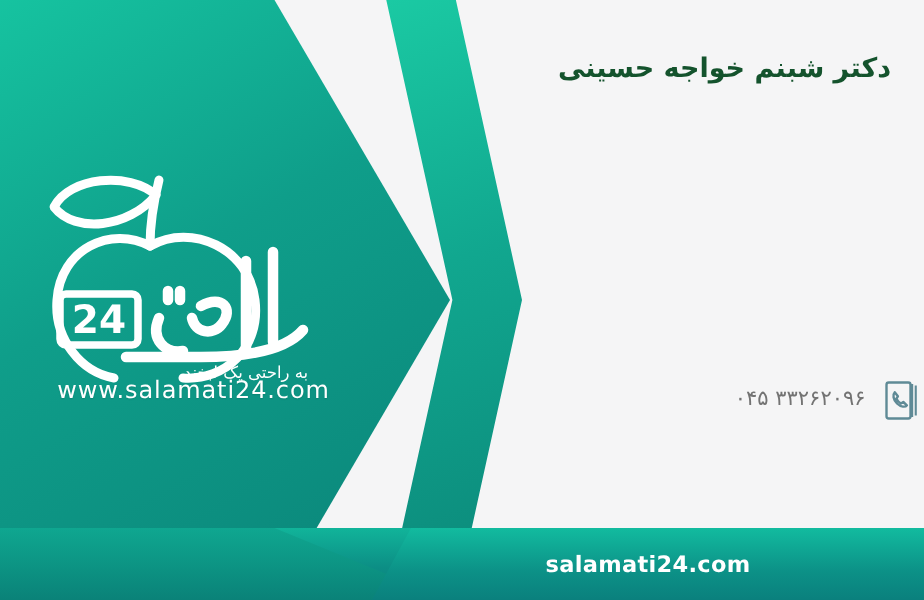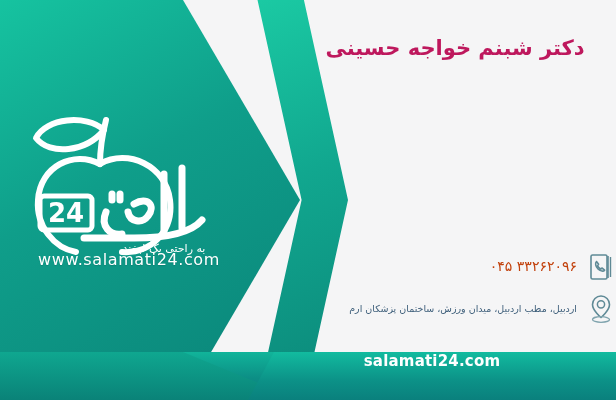--- a/index.html
+++ b/index.html
@@ -59,26 +59,25 @@
   
   .content {
     position: absolute;
     right: 0; top: 0;
     width: 310px; height: 352px;
     direction: rtl;
     text-align: right;
     padding: 34px 22px 0 10px;
   }
   .doc-name {
-    color: #be185d;
-    font-size: 21px;
+    color: #14532d;
+    font-size: 18px;
     font-weight: bold;
     line-height: 1.35;
     letter-spacing: 0.3px;
-    text-align: center;
   }
   .doc-degree {
     margin-top: 28px;
     color: #2a4e73;
     font-size: 13px;
     line-height: 1.5;
   }
   .doc-specialty {
     margin-top: 13px;
     color: #47607c;
@@ -109,38 +108,38 @@
     flex: 0 0 auto;
     width: 30px; height: 34px;
     display: flex; align-items: center; justify-content: center;
   }
   .c-text {
     color: #2e5572;
     font-size: 12.5px;
     line-height: 1.4;
     text-align: right;
   }
-  .c-text.phone { font-size: 14px; letter-spacing: 0.5px; color: #c2410c; }
+  .c-text.phone { font-size: 14px; letter-spacing: 0.5px; color: #737373; }
   .c-text.addr  { font-size: 9.5px; color: #3d5e7a; }
 
   
   .bottom-bar {
     position: absolute;
     left: 0; bottom: 0;
     width: 616px; height: 48px;
     background: linear-gradient(180deg, #11b49a 0%, #0c8e85 55%, #0b7f7c 100%);
     clip-path: polygon(0 0, 616px 0, 616px 48px, 0 48px);
   }
   .bottom-bar-inner {
     position: absolute;
     left: 248px; bottom: 0;
     width: 368px; height: 48px;
     background: linear-gradient(180deg, #12bb9f 0%, #0c9187 60%, #0a807d 100%);
     clip-path: polygon(26px 0, 100% 0, 100% 100%, 0 100%);
-    display: flex; align-items: flex-start; justify-content: center;
+    display: flex; align-items: center; justify-content: center;
   }
   .site-text {
     color: #ffffff;
     font-size: 15px;
     font-weight: bold;
     letter-spacing: 0.2px;
   }
   
   .bottom-left {
     position: absolute;
@@ -204,31 +203,20 @@
         <rect x="2" y="2" width="16" height="24" rx="1.5" fill="none" stroke="#5f8a96" stroke-width="1.6"></rect>
         <line x1="19" y1="3" x2="19" y2="25" stroke="#5f8a96" stroke-width="1.6"></line>
         <line x1="21.5" y1="4" x2="21.5" y2="24" stroke="#5f8a96" stroke-width="1.4"></line>
         <path d="M7.5 8.5 C 6 10, 6.4 13.5, 9 16 C 11.6 18.5, 14.6 18.6, 15.6 17.2
                  L 13.2 15 L 11.6 16 C 10.4 15.2, 9.2 14, 8.6 12.8 L 9.6 11.2 Z" fill="none" stroke="#5f8a96" stroke-width="1.6" stroke-linejoin="round"></path>
       </svg>
     </div>
     <div class="c-text phone">۳۳۲۶۲۰۹۶ ۰۴۵</div>
   </div>
 
-  <div class="contact contact-row row-addr">
-    <div class="c-icon">
-      <svg width="26" height="30" viewBox="0 0 26 30">
-        <path d="M13 2 C 8.3 2, 4.5 5.8, 4.5 10.5 C 4.5 16.5, 13 23.5, 13 23.5
-                 C 13 23.5, 21.5 16.5, 21.5 10.5 C 21.5 5.8, 17.7 2, 13 2 Z" fill="none" stroke="#5f8a96" stroke-width="1.6"></path>
-        <circle cx="13" cy="10.3" r="3.6" fill="none" stroke="#5f8a96" stroke-width="1.5"></circle>
-        <ellipse cx="13" cy="25.5" rx="8.5" ry="2.8" fill="none" stroke="#7fa3ad" stroke-width="1.3"></ellipse>
-      </svg>
-    </div>
-    <div class="c-text addr">اردبیل، مطب اردبیل، میدان ورزش، ساختمان پزشکان ارم</div>
-  </div>
 
   <div class="bottom-bar"></div>
   <div class="bottom-left"></div>
   <div class="bottom-bar-inner">
     <span class="site-text">salamati24.com</span>
   </div>
 
 </div>
 
 </body></html>

